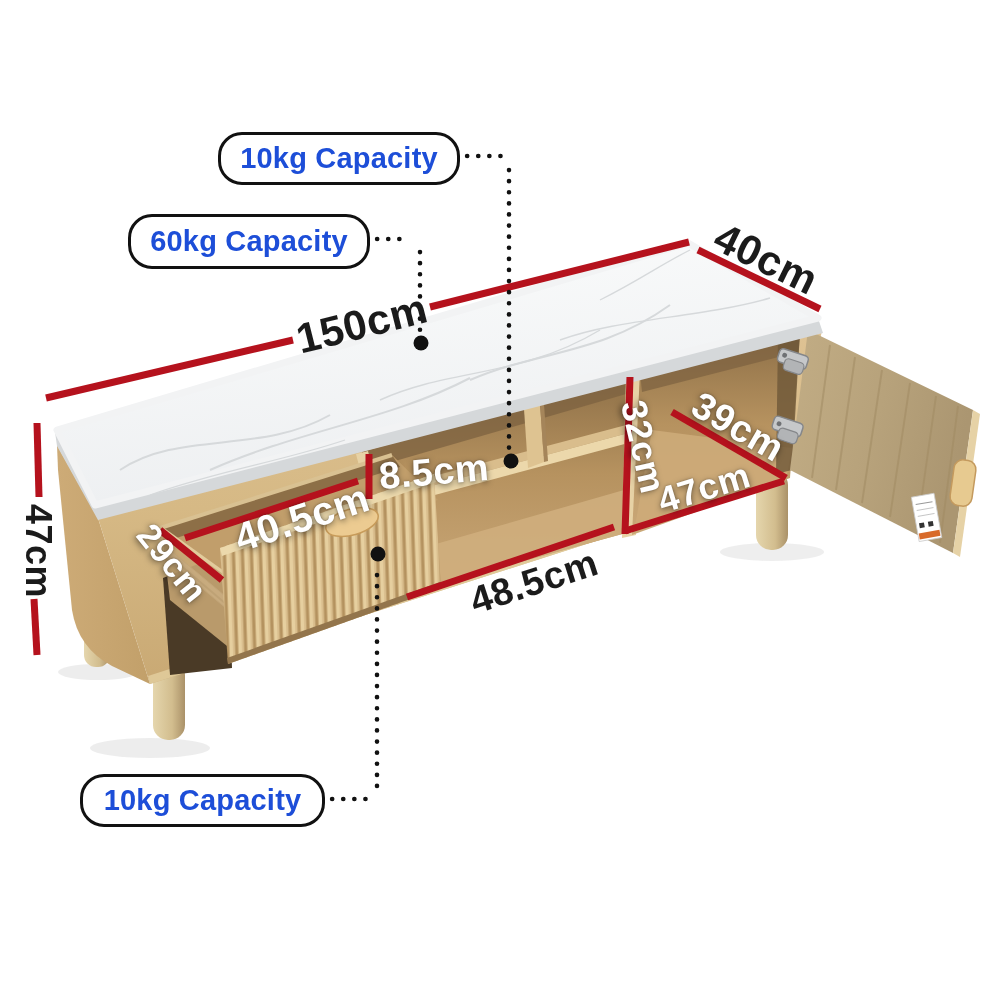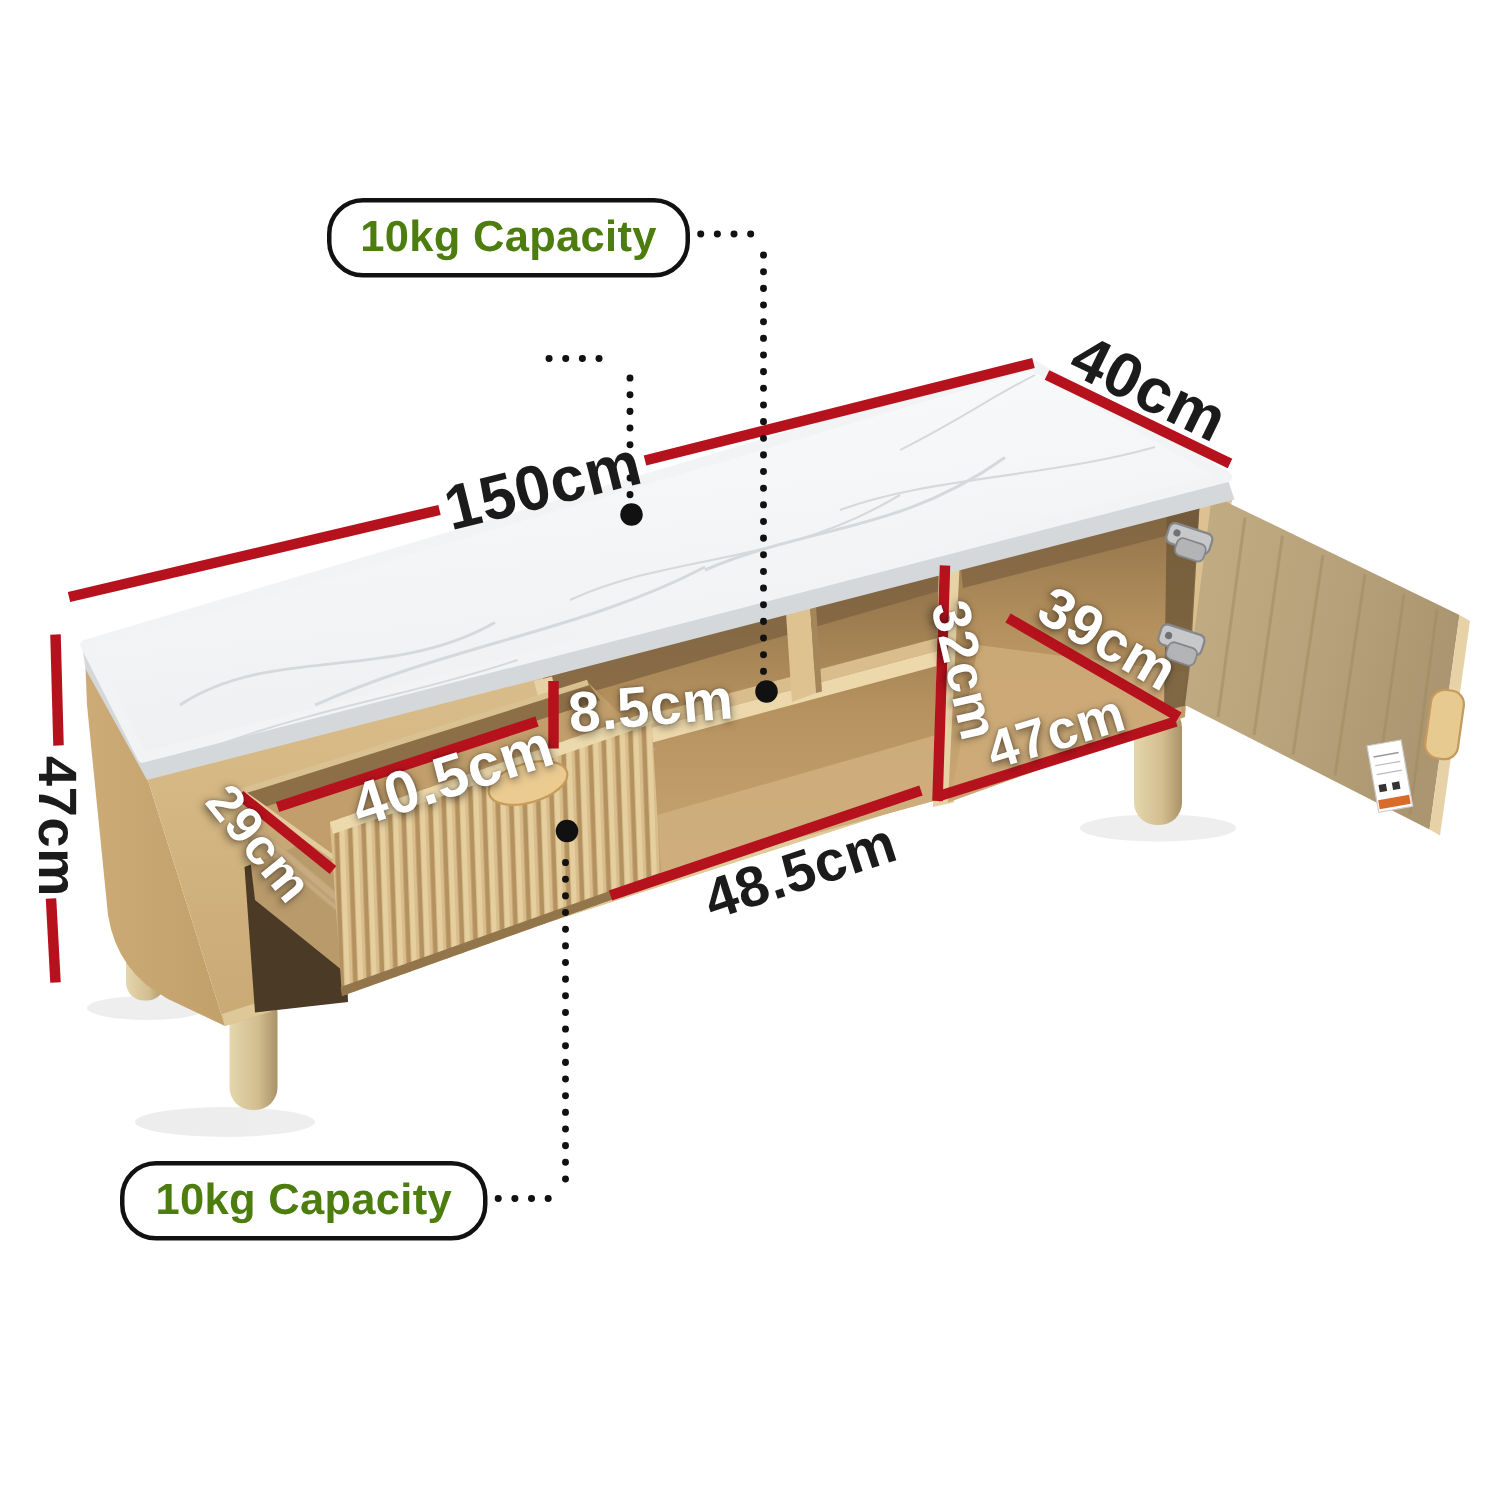--- a/index.html
+++ b/index.html
@@ -4,21 +4,21 @@
 <style>
   html,body{margin:0;padding:0;background:#ffffff;}
   #stage{
     position:relative;width:1000px;height:1000px;background:#ffffff;overflow:hidden;
     font-family:"Liberation Sans","DejaVu Sans",sans-serif;
   }
   #furniture-svg{position:absolute;left:0;top:0;}
   .pill{
     position:absolute;display:flex;align-items:center;justify-content:center;
     background:#ffffff;border:3.5px solid #111111;border-radius:24px;
-    font-size:29px;font-weight:700;color:#4d7c0f;letter-spacing:.2px;white-space:nowrap;
+    font-size:29px;font-weight:700;color:#1d4ed8;letter-spacing:.2px;white-space:nowrap;
     z-index:30;
   }
   .dim{
     position:absolute;font-weight:700;white-space:nowrap;z-index:25;
     transform-origin:center center;letter-spacing:.5px;
   }
   .dim-dark{color:#1b1b1b;}
   .dim-light{color:#ffffff;text-shadow:0 2px 6px rgba(0,0,0,.5),0 0 2px rgba(0,0,0,.3);}
 </style>
 </head>
@@ -200,20 +200,23 @@
     <g fill="#111111">
       <circle cx="511" cy="461" r="7.5"></circle>
       <circle cx="421" cy="343" r="7.5"></circle>
       <circle cx="378" cy="554" r="7.5"></circle>
     </g>
   </svg>
 
   <div class="pill" style="left:218px;top:132px;width:236px;height:47px;">
     <span>10kg Capacity</span>
   </div>
+  <div class="pill" style="left:128px;top:214px;width:236px;height:49px;">
+    <span>60kg Capacity</span>
+  </div>
   <div class="pill" style="left:80px;top:774px;width:239px;height:47px;">
     <span>10kg Capacity</span>
   </div>
 
   <div class="dim dim-dark" style="left:362px;top:324px;font-size:42px;transform:translate(-50%,-50%) rotate(-14deg);">150cm</div>
   <div class="dim dim-dark" style="left:766px;top:259px;font-size:42px;transform:translate(-50%,-50%) rotate(26deg);">40cm</div>
   <div class="dim dim-dark" style="left:38px;top:551px;font-size:36px;transform:translate(-50%,-50%) rotate(90deg);">47cm</div>
   <div class="dim dim-light" style="left:172px;top:563px;font-size:34px;transform:translate(-50%,-50%) rotate(51deg);">29cm</div>
   <div class="dim dim-light" style="left:302px;top:518px;font-size:40px;transform:translate(-50%,-50%) rotate(-18deg);">40.5cm</div>
   <div class="dim dim-light" style="left:434px;top:472px;font-size:38px;transform:translate(-50%,-50%) rotate(-5deg);">8.5cm</div>

